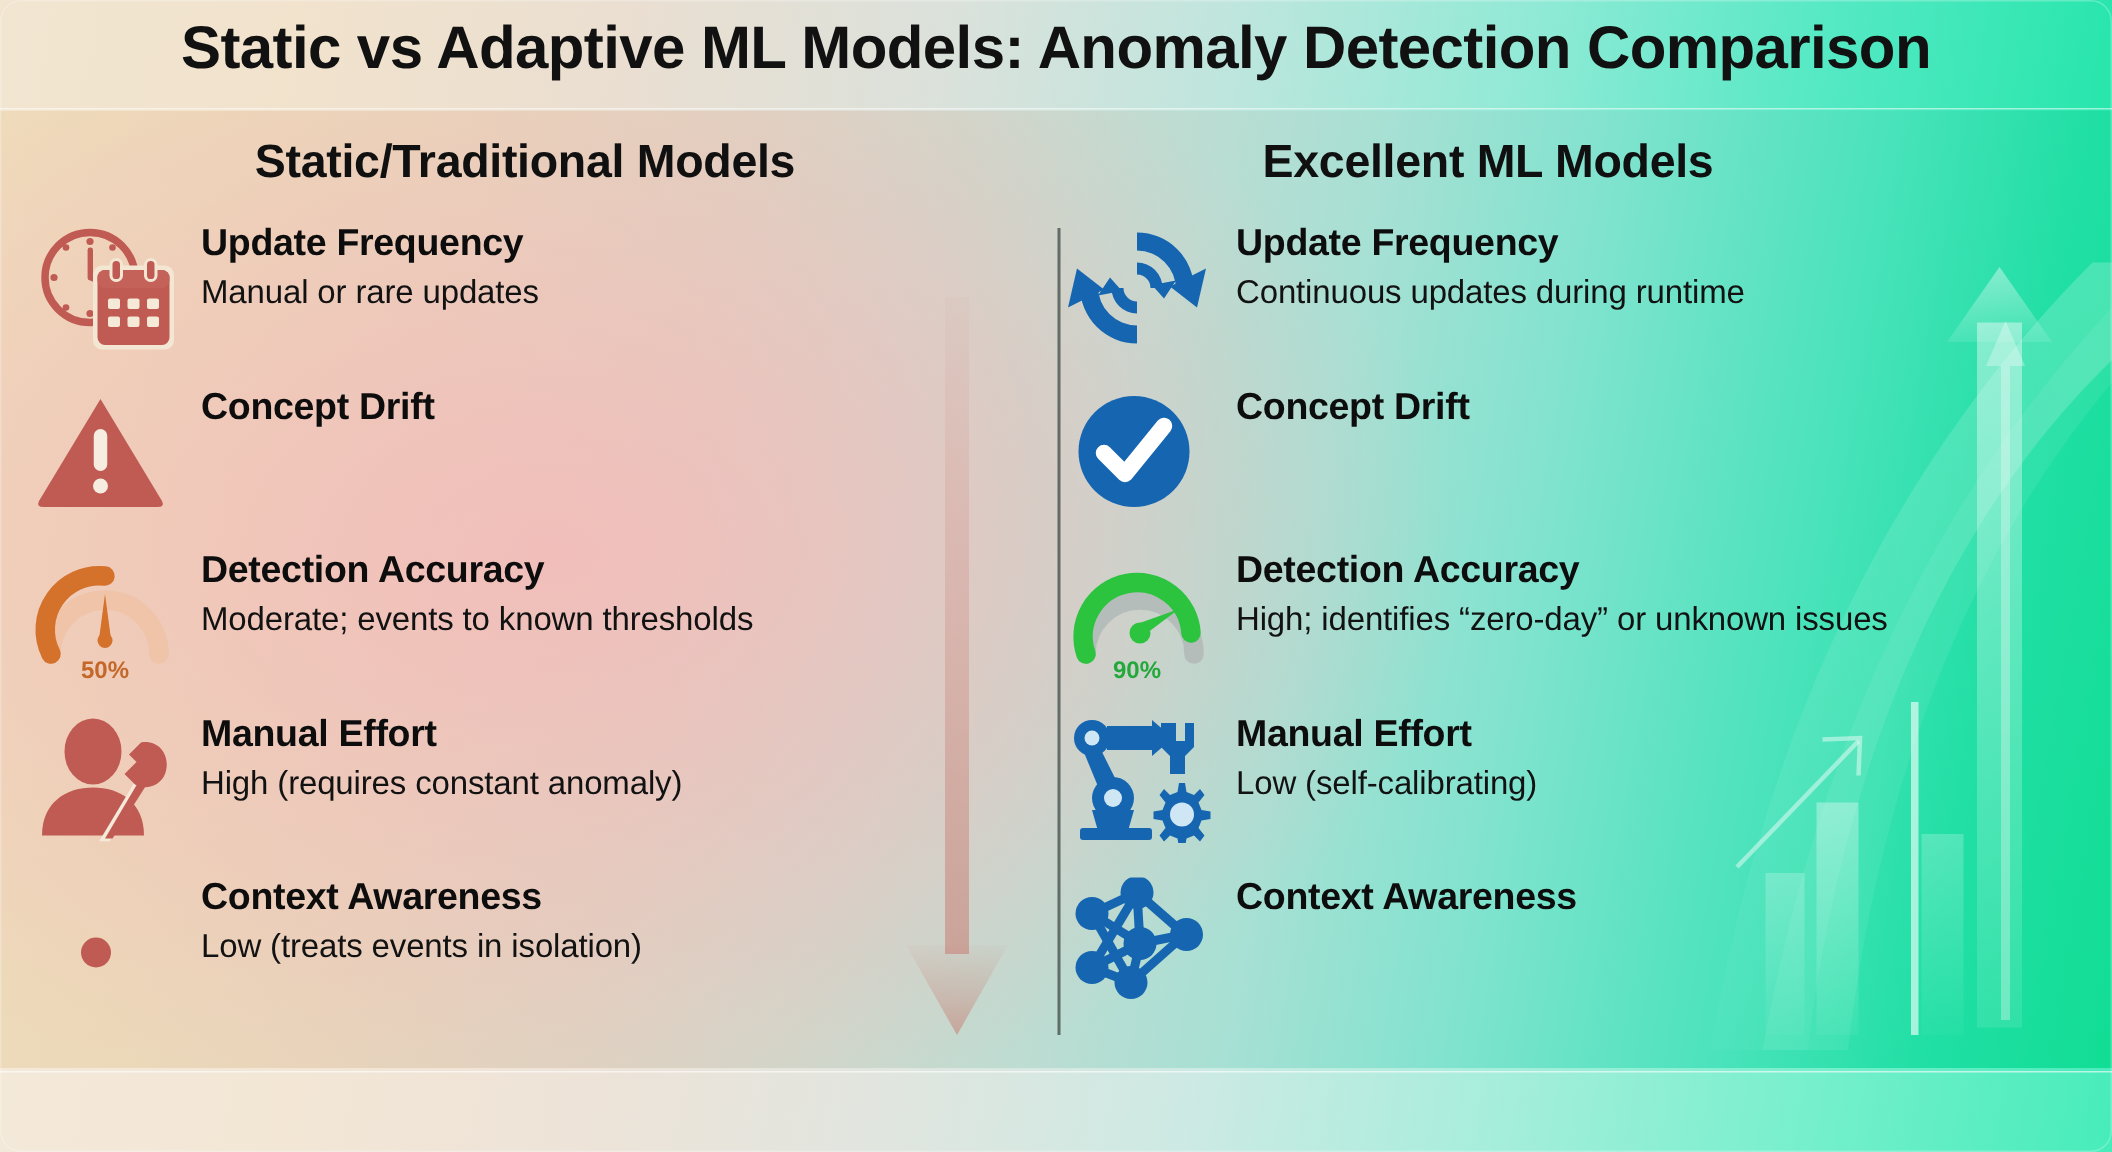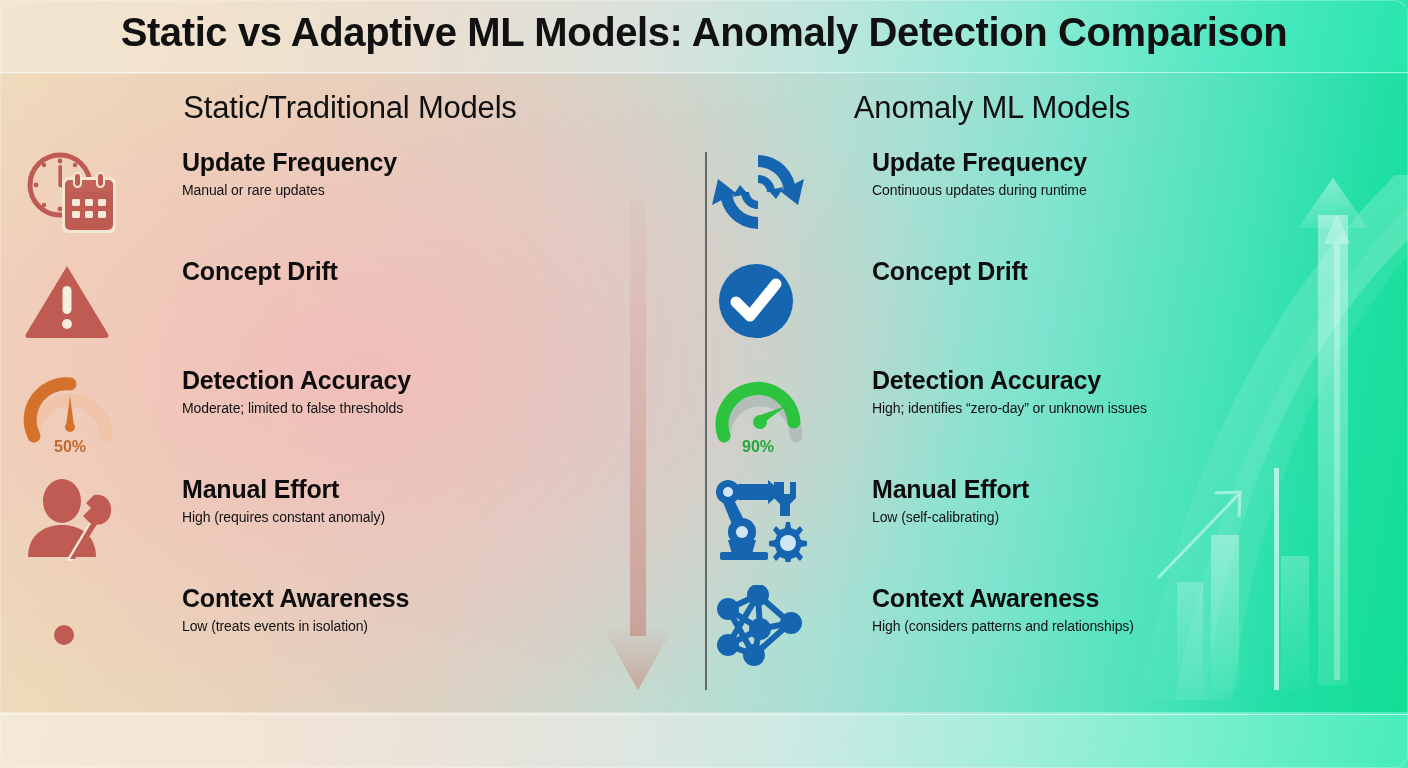--- a/index.html
+++ b/index.html
@@ -109,21 +109,21 @@
     position: absolute;
     top: 90px;
     height: 610px;
   }
   .col-left  { left: 22px;  width: 680px; }
   .col-right { left: 712px; width: 680px; }
 
   .col-head {
     text-align: center;
     font-size: 31px;
-    font-weight: 400;
+    font-weight: 700;
     color: #101010;
     letter-spacing: -0.2px;
     margin: 0 0 6px 0;
   }
   .col-left .col-head  { padding-right: 24px; }
   .col-right .col-head { padding-right: 120px; }
 
   .divider {
     position: absolute;
     left: 705px;
@@ -143,30 +143,30 @@
   }
   .row-ico {
     width: 112px;
     min-width: 112px;
     height: 92px;
     display: flex;
     align-items: center;
     justify-content: flex-start;
     padding-top: 4px;
   }
-  .row-txt { padding-top: 6px; margin-left: 48px; }
+  .row-txt { padding-top: 6px; }
   .row-title {
     font-size: 25px;
     font-weight: 700;
     color: #0d0d0d;
     line-height: 1.12;
     letter-spacing: -0.2px;
   }
   .row-sub {
-    font-size: 14px;
+    font-size: 22px;
     font-weight: 400;
     color: #121212;
     line-height: 1.2;
     margin-top: 6px;
     letter-spacing: -0.1px;
   }
 
   
   .footer-rule {
     position: absolute;
@@ -315,21 +315,21 @@
           <svg width="96" height="88" viewBox="0 0 96 88">
             <path d="M12 70 A36 36 0 1 1 84 70" fill="none" stroke="#f0c4a8" stroke-width="13" stroke-linecap="round"></path>
             <path d="M12 70 A36 36 0 0 1 48 18" fill="none" stroke="#d4722c" stroke-width="13" stroke-linecap="round"></path>
             <path d="M48 30 L52 60 L44 60 Z" fill="#d4722c"></path>
             <circle cx="48" cy="61" r="5" fill="#d4722c"></circle>
             <text x="48" y="86" text-anchor="middle" font-family="'Liberation Sans',sans-serif" font-size="16" font-weight="700" fill="#c4682a">50%</text>
           </svg>
         </div>
         <div class="row-txt">
           <div class="row-title">Detection Accuracy</div>
-          <div class="row-sub">Moderate; limited to false thresholds</div>
+          <div class="row-sub">Moderate; events to known thresholds</div>
         </div>
       </div>
 
       <div class="row">
         <div class="row-ico">
           <svg width="92" height="84" viewBox="0 0 92 84">
             <g fill="#bf5b53">
               <ellipse cx="40" cy="24" rx="19" ry="22"></ellipse>
               <path d="M6 80 C6 58 22 48 40 48 C58 48 74 58 74 80 Z"></path>
             </g>
@@ -358,21 +358,21 @@
         <div class="row-txt">
           <div class="row-title">Context Awareness</div>
           <div class="row-sub">Low (treats events in isolation)</div>
         </div>
       </div>
 
     </div>
   </div>
 
   <div class="col col-right">
-    <div class="col-head">Anomaly ML Models</div>
+    <div class="col-head">Excellent ML Models</div>
     <div class="rows">
 
       <div class="row">
         <div class="row-ico">
           <svg width="92" height="86" viewBox="0 0 92 86">
             <g fill="#1565b0">
               <path d="M46 6 A38 38 0 0 1 84 44 L72 44 A26 26 0 0 0 46 18 Z"></path>
               <polygon points="86,56 68,42 92,30"></polygon>
               <path d="M46 80 A38 38 0 0 1 8 42 L20 42 A26 26 0 0 0 46 68 Z"></path>
               <polygon points="6,30 24,44 0,56"></polygon>
@@ -465,21 +465,20 @@
               <circle cx="16" cy="60" r="11"></circle>
               <circle cx="46" cy="10" r="11"></circle>
               <circle cx="48" cy="44" r="11"></circle>
               <circle cx="42" cy="70" r="11"></circle>
               <circle cx="79" cy="38" r="11"></circle>
             </g>
           </svg>
         </div>
         <div class="row-txt">
           <div class="row-title">Context Awareness</div>
-          <div class="row-sub">High (considers patterns and relationships)</div>
         </div>
       </div>
 
     </div>
   </div>
 
   <div class="footer-rule"></div>
 
   <div class="rounded-mask"></div>
 </div>

